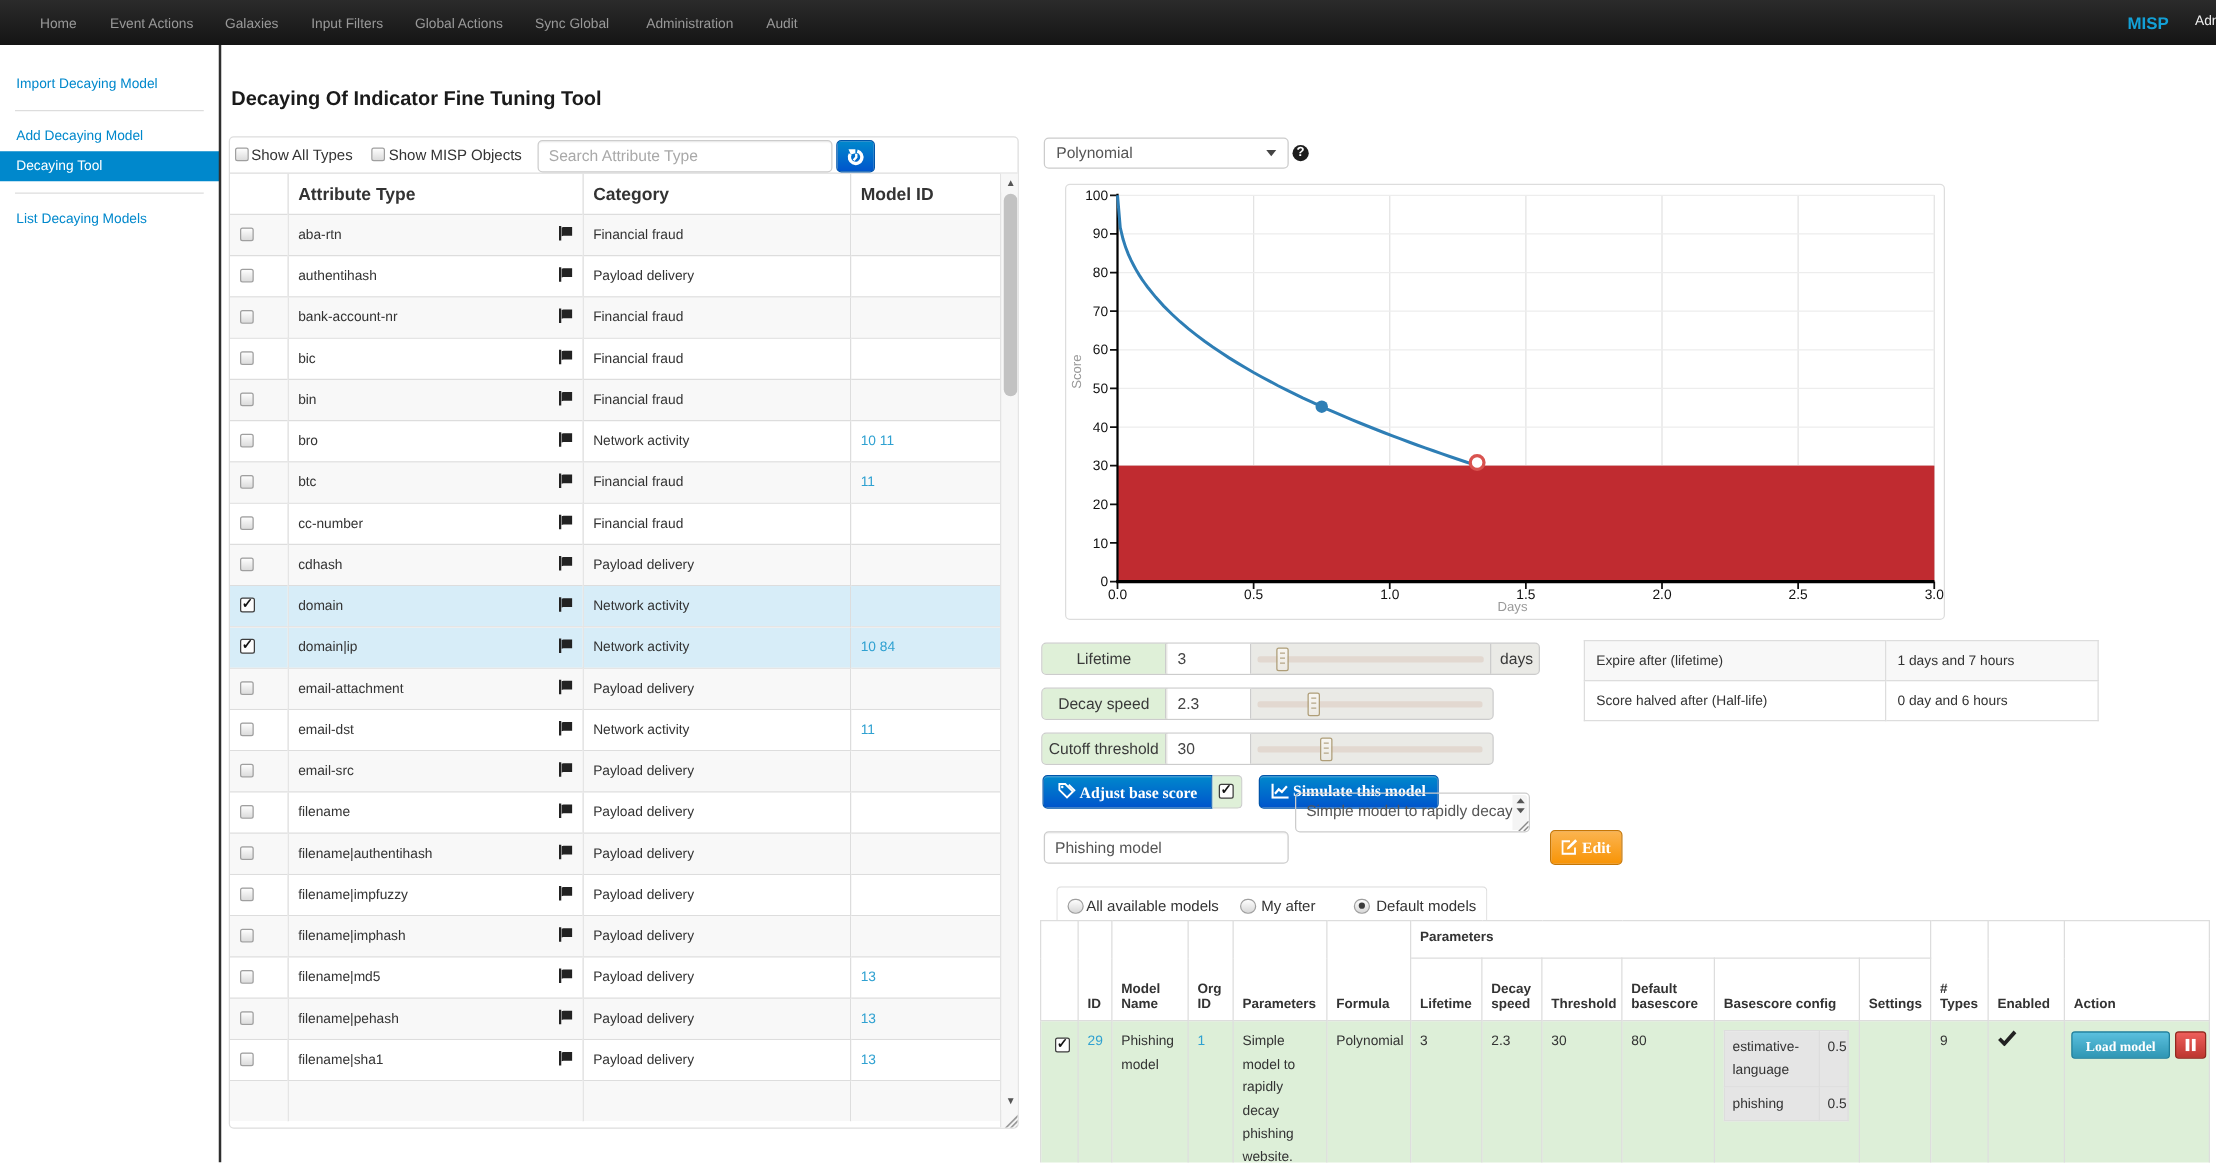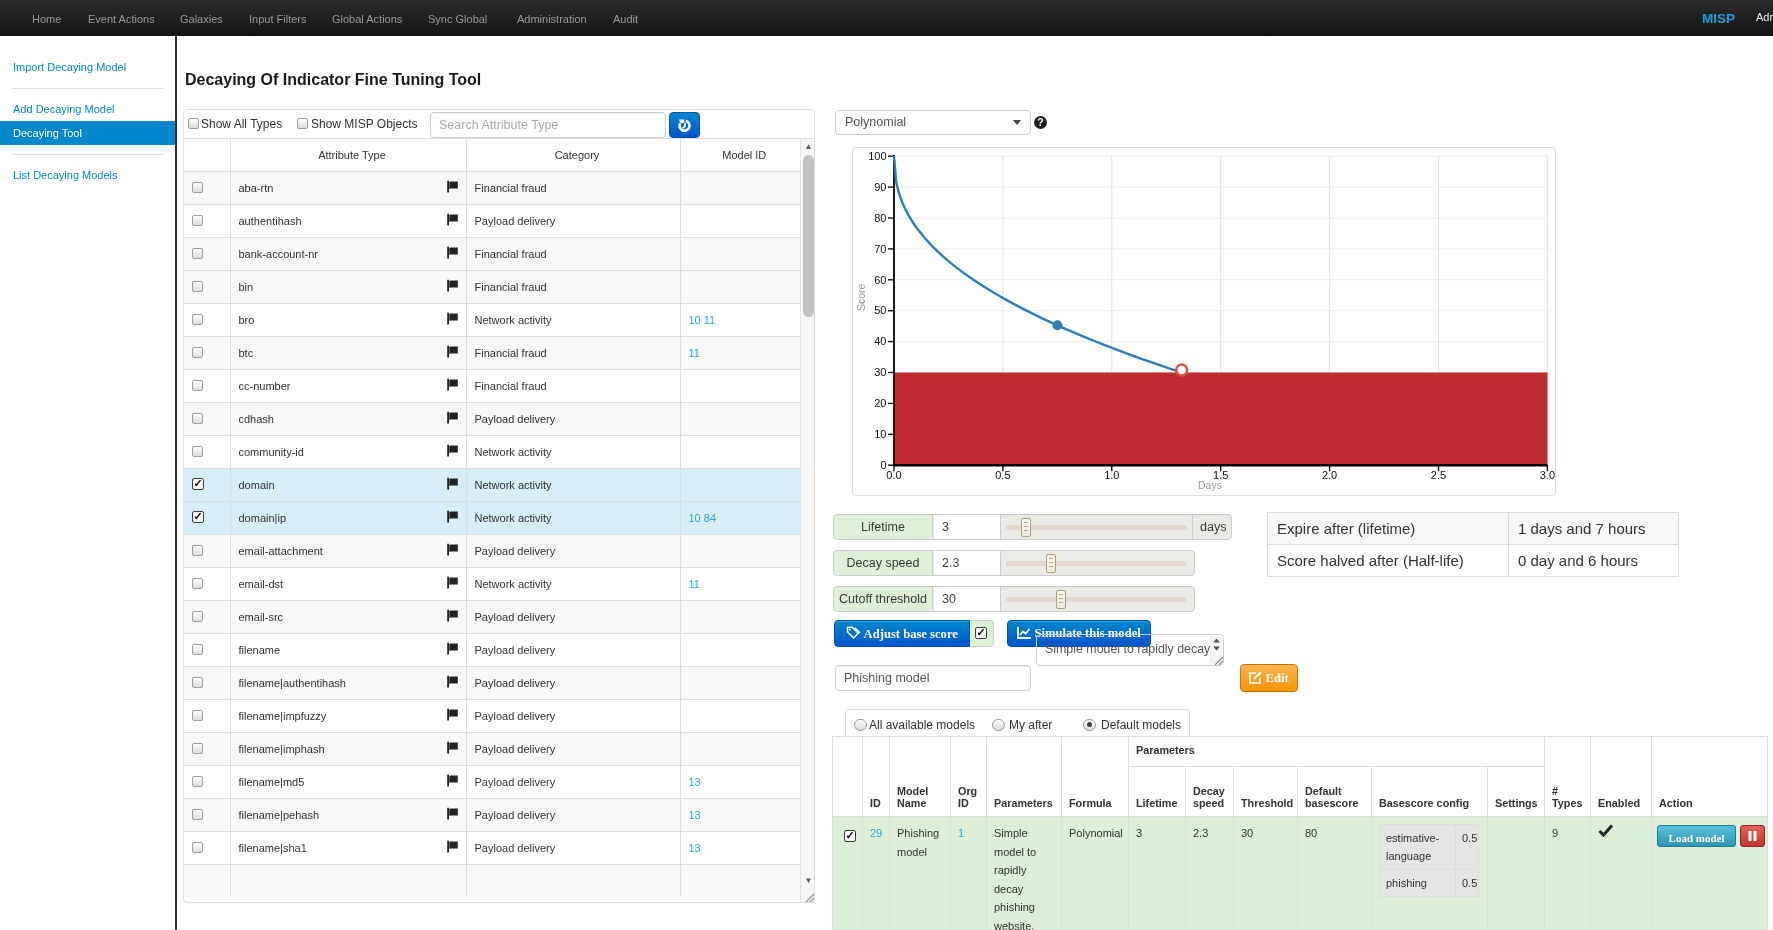--- a/index.html
+++ b/index.html
@@ -17,21 +17,21 @@
 #panelL{left:183px;top:109px;width:632px;height:794px;border:1px solid #ddd;border-radius:4px;overflow:hidden}
 #ctrl{position:absolute;left:0;top:0;width:100%;height:29px;border-bottom:1px solid #ddd}
 .cb{position:absolute;width:11px;height:11px;border:1px solid #9f9f9f;border-radius:2px;background:linear-gradient(#fdfdfd,#dcdcdc)}
 .cbc{position:absolute;width:12px;height:12px;border:1.6px solid #3d3d3d;border-radius:2px;background:#fdfdfd;color:#111;font-size:11px;line-height:9px;text-align:center;font-weight:bold}
 .clabel{position:absolute;font-size:12px;color:#333}
 #search{position:absolute;left:246px;top:1.5px;width:236px;height:26px;border:1px solid #ccc;border-radius:4px;
 color:#a9a9a9;font-size:12.5px;line-height:24px;padding-left:8px;box-shadow:inset 0 1px 1px rgba(0,0,0,.06)}
 #refresh{position:absolute;left:485px;top:1.5px;width:31px;height:26px;border:1px solid #0055aa;border-radius:4px;
 background:linear-gradient(#0088cc,#0055cc)}
 #attrT{position:absolute;left:0;top:29px;width:616px;border-collapse:collapse;table-layout:fixed;font-size:11px}
-#attrT th{font-weight:normal;text-align:center;border-right:1px solid #ddd;height:32px;padding-left:8px;font-size:11px}
+#attrT th{font-weight:bold;text-align:left;border-right:1px solid #ddd;height:32px;padding-left:8px;font-size:14px}
 #attrT td{border-top:1px solid #ddd;border-right:1px solid #ddd;height:33px;padding-left:8px;position:relative}
 #attrT th:last-child,#attrT td:last-child{border-right:none}
 #attrT tr.od td{background:#f8f8f8}
 #attrT tr.sel td{background:#d7edf8}
 #attrT a{color:#2fa1d1;text-decoration:none}
 .flag{position:absolute;right:8px;top:8px}
 #sbar{position:absolute;left:616px;top:29px;width:15px;height:764px;background:#f7f7f7;border-left:1px solid #e3e3e3}
 .sbtn{position:absolute;left:0;width:15px;height:15px;background:#f7f7f7;color:#555;font-size:8px;text-align:center;line-height:15px}
 #sthumb{position:absolute;left:2px;top:16px;width:11px;height:162px;background:#c2c2c2;border-radius:6px}
 #grip{position:absolute;left:618px;top:780px;width:13px;height:13px;overflow:hidden}
@@ -42,21 +42,21 @@
 font-weight:bold;text-align:center;line-height:13.5px}
 #chartbox{left:852px;top:147px;width:704px;height:349px;border:1px solid #ddd;border-radius:4px}
 .ig{position:absolute;height:26px;border:1px solid #ccc;border-radius:4px;background:#eaeae6;font-size:12.5px}
 .iglabel{position:absolute;left:0;top:0;bottom:0;background:#dff0d8;border-right:1px solid #ccc;
 border-radius:3px 0 0 3px;text-align:center;color:#3a3a3a}
 .igval{position:absolute;background:#fff;border-right:1px solid #ccc;top:0;bottom:0;padding:5px 0 0 8px;color:#444}
 .igdays{position:absolute;right:0;top:0;bottom:0;width:39px;border-left:1px solid #ccc;padding:5px 0 0 7px;color:#3a3a3a}
 .track{position:absolute;height:5px;top:10px;background:#e2d8d0;border-radius:2px}
 .handle{position:absolute;top:-7px;width:10px;height:19px;border:1px solid #af9e78;border-radius:2px;background:linear-gradient(#f8f6f2,#eceae4)}
 .handle i{display:block;height:1.5px;background:#b5a687;margin:2.5px 2px 0}
-#infoT{left:1267px;top:512px;width:412px;border-collapse:collapse;font-size:15px}
+#infoT{left:1267px;top:512px;width:412px;border-collapse:collapse;font-size:11px}
 #infoT td{border:1px solid #ddd;height:32px;padding-left:9px}
 #infoT tr:first-child td{background:#f8f8f8}
 .btn{position:absolute;border-radius:4px;color:#fff;font-family:"Liberation Serif",serif;font-weight:bold;font-size:12.6px;text-align:center}
 .bprim{background:linear-gradient(#0088cc,#0055cc);border:1px solid #0055aa;box-shadow:inset 0 1px 0 rgba(255,255,255,.2)}
 #adjust{left:834px;top:620px;width:136px;height:27px;border-radius:4px 0 0 4px;padding-top:5px}
 #cbaddon{left:970px;top:620px;width:24px;height:27px;background:#dff0d8;border:1px solid #ccc;border-left:none;border-radius:0 4px 4px 0}
 #simulate{left:1007px;top:620px;width:144px;height:27px;padding-top:5px}
 #tfield{left:835px;top:665px;width:196px;height:26px;border:1px solid #ccc;border-radius:4px;font-size:12.5px;color:#555;
 line-height:24px;padding-left:8px;box-shadow:inset 0 1px 1px rgba(0,0,0,.06)}
 #tarea{left:1036px;top:634px;width:188px;height:32px;border:1px solid #ccc;border-radius:4px;font-size:12.4px;color:#555;
@@ -148,20 +148,31 @@
             <td>
               <span class="cb" style="left:8px;top:10.5px"></span>
             </td>
             <td>bank-account-nr<svg class="flag" width="12" height="13" viewBox="0 0 12 13">
                 <path d="M1.2 0.8 h1.8 v11.6 h-1.8z" fill="#222"></path>
                 <path d="M3.3 2 c2-0.8 4.2-0.2 8.5-0.5 v7 c-4.3 0.3-6.5-0.3-8.5 0.5z" fill="#222"></path>
               </svg></td>
             <td>Financial fraud</td>
             <td></td>
           </tr>
+          <tr>
+            <td>
+              <span class="cb" style="left:8px;top:10.5px"></span>
+            </td>
+            <td>bic<svg class="flag" width="12" height="13" viewBox="0 0 12 13">
+                <path d="M1.2 0.8 h1.8 v11.6 h-1.8z" fill="#222"></path>
+                <path d="M3.3 2 c2-0.8 4.2-0.2 8.5-0.5 v7 c-4.3 0.3-6.5-0.3-8.5 0.5z" fill="#222"></path>
+              </svg></td>
+            <td>Financial fraud</td>
+            <td></td>
+          </tr>
           <tr class="od">
             <td>
               <span class="cb" style="left:8px;top:10.5px"></span>
             </td>
             <td>bin<svg class="flag" width="12" height="13" viewBox="0 0 12 13">
                 <path d="M1.2 0.8 h1.8 v11.6 h-1.8z" fill="#222"></path>
                 <path d="M3.3 2 c2-0.8 4.2-0.2 8.5-0.5 v7 c-4.3 0.3-6.5-0.3-8.5 0.5z" fill="#222"></path>
               </svg></td>
             <td>Financial fraud</td>
             <td></td>
@@ -201,31 +212,20 @@
           </tr>
           <tr class="od">
             <td>
               <span class="cb" style="left:8px;top:10.5px"></span>
             </td>
             <td>cdhash<svg class="flag" width="12" height="13" viewBox="0 0 12 13">
                 <path d="M1.2 0.8 h1.8 v11.6 h-1.8z" fill="#222"></path>
                 <path d="M3.3 2 c2-0.8 4.2-0.2 8.5-0.5 v7 c-4.3 0.3-6.5-0.3-8.5 0.5z" fill="#222"></path>
               </svg></td>
             <td>Payload delivery</td>
-            <td></td>
-          </tr>
-          <tr>
-            <td>
-              <span class="cb" style="left:8px;top:10.5px"></span>
-            </td>
-            <td>community-id<svg class="flag" width="12" height="13" viewBox="0 0 12 13">
-                <path d="M1.2 0.8 h1.8 v11.6 h-1.8z" fill="#222"></path>
-                <path d="M3.3 2 c2-0.8 4.2-0.2 8.5-0.5 v7 c-4.3 0.3-6.5-0.3-8.5 0.5z" fill="#222"></path>
-              </svg></td>
-            <td>Network activity</td>
             <td></td>
           </tr>
           <tr class="od sel">
             <td>
               <span class="cbc" style="left:8px;top:9.5px">✓</span>
             </td>
             <td>domain<svg class="flag" width="12" height="13" viewBox="0 0 12 13">
                 <path d="M1.2 0.8 h1.8 v11.6 h-1.8z" fill="#222"></path>
                 <path d="M3.3 2 c2-0.8 4.2-0.2 8.5-0.5 v7 c-4.3 0.3-6.5-0.3-8.5 0.5z" fill="#222"></path>
               </svg></td>

